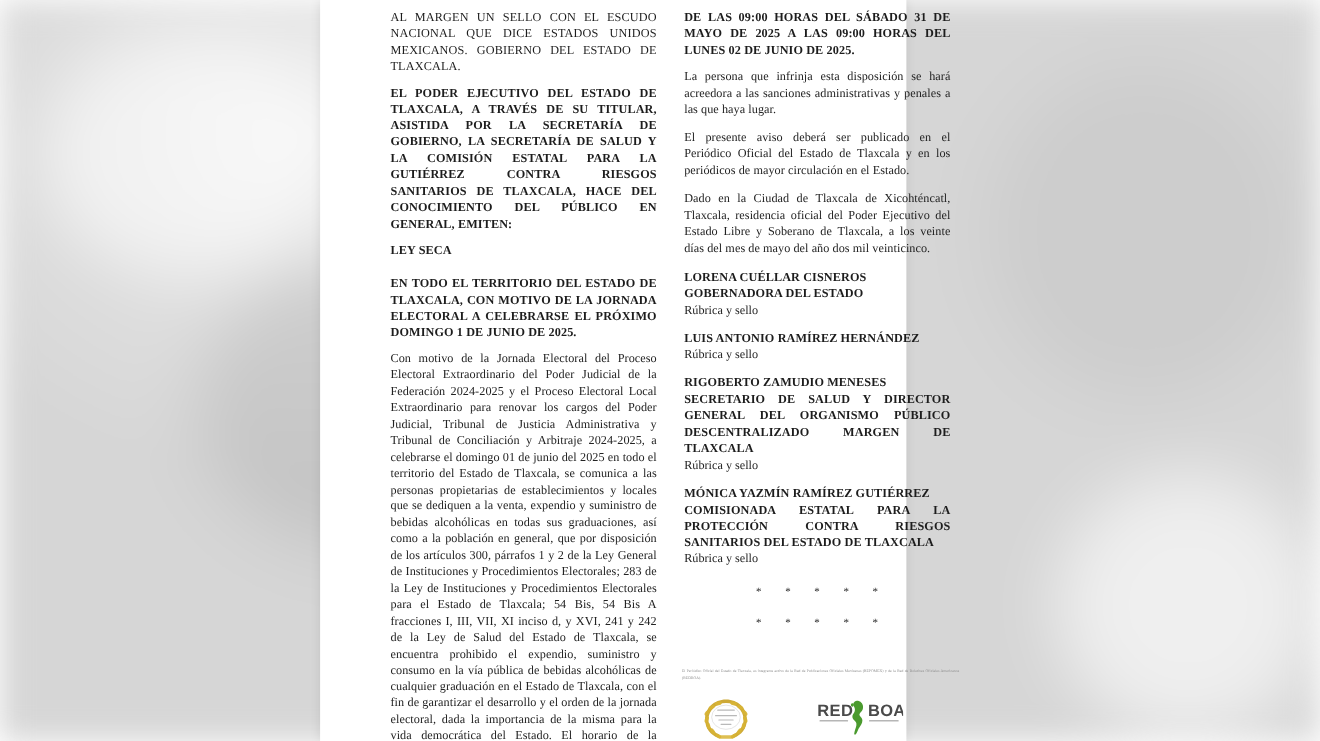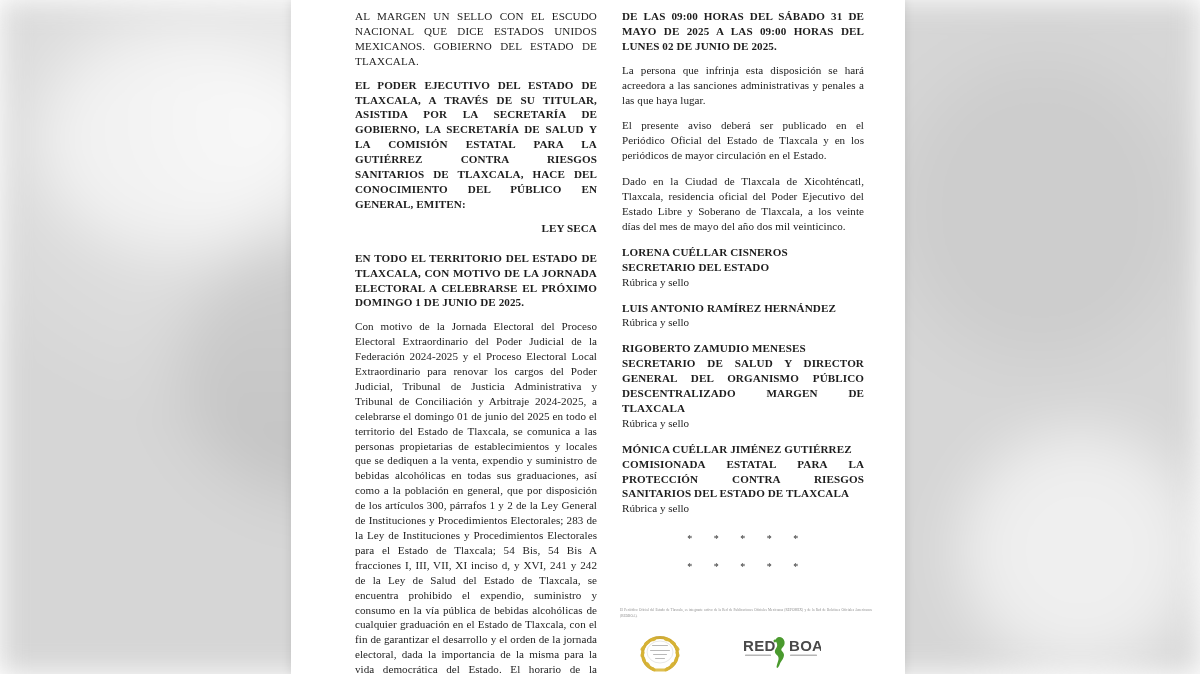--- a/index.html
+++ b/index.html
@@ -36,21 +36,21 @@
   #backdrop .h1 { left: 180px; top: 240px; width: 300px; height: 260px; background: rgba(160,160,160,.30); }
   #backdrop .h2 { left: 40px;  top: 30px;  width: 260px; height: 220px; background: rgba(255,255,255,.55); }
   #backdrop .h3 { left: 900px; top: 60px;  width: 280px; height: 300px; background: rgba(175,175,175,.22); }
   #backdrop .h4 { left: 960px; top: 430px; width: 240px; height: 240px; background: rgba(255,255,255,.60); }
 
   
   #page {
     position: absolute;
     left: 291px;
     top: 0;
-    width: 614px;
+    width: 533px;
     height: 674px;
     background: #ffffff;
     box-shadow: 0 0 10px rgba(0,0,0,.10);
   }
 
   #columns {
     position: absolute;
     left: 0; top: 0;
     width: 100%; height: 100%;
     display: flex;
@@ -76,21 +76,21 @@
   }
   p.caps {
     text-transform: none;
     letter-spacing: .15px;
   }
   p.bold {
     font-weight: bold;
     letter-spacing: .1px;
   }
   p.center {
-    text-align: right;
+    text-align: left;
   }
   p.body {
     color: #232323;
     letter-spacing: .05px;
   }
   p.tight { margin-bottom: 9px; }
   p.heading-gap { margin-bottom: 15px; }
 
   .sig-block { margin-bottom: 11px; font-family: Liberation Serif, serif; }
   .sig-block p { margin: 0; }
@@ -199,37 +199,37 @@
       <p class="bold caps tight">DE LAS 09:00 HORAS DEL SÁBADO 31 DE MAYO DE 2025 A LAS 09:00 HORAS DEL LUNES 02 DE JUNIO DE 2025.</p>
 
       <p class="body">La persona que infrinja esta disposición se hará acreedora a las sanciones administrativas y penales a las que haya lugar.</p>
 
       <p class="body">El presente aviso deberá ser publicado en el Periódico Oficial del Estado de Tlaxcala y en los periódicos de mayor circulación en el Estado.</p>
 
       <p class="body">Dado en la Ciudad de Tlaxcala de Xicohténcatl, Tlaxcala, residencia oficial del Poder Ejecutivo del Estado Libre y Soberano de Tlaxcala, a los veinte días del mes de mayo del año dos mil veinticinco.</p>
 
       <div class="sig-block">
         <p class="sig-name lastline">LORENA CUÉLLAR CISNEROS</p>
-        <p class="sig-name lastline">SECRETARIO DEL ESTADO</p>
+        <p class="sig-name lastline">GOBERNADORA DEL ESTADO</p>
         <p class="sig-note">Rúbrica y sello</p>
       </div>
 
       <div class="sig-block">
         <p class="sig-name lastline">LUIS ANTONIO RAMÍREZ HERNÁNDEZ</p>
         <p class="sig-note">Rúbrica y sello</p>
       </div>
 
       <div class="sig-block">
         <p class="sig-name lastline">RIGOBERTO ZAMUDIO MENESES</p>
         <p class="sig-name">SECRETARIO DE SALUD Y DIRECTOR GENERAL DEL ORGANISMO PÚBLICO DESCENTRALIZADO MARGEN DE TLAXCALA</p>
         <p class="sig-note">Rúbrica y sello</p>
       </div>
 
       <div class="sig-block">
-        <p class="sig-name lastline">MÓNICA CUÉLLAR JIMÉNEZ GUTIÉRREZ</p>
+        <p class="sig-name lastline">MÓNICA YAZMÍN RAMÍREZ GUTIÉRREZ</p>
         <p class="sig-name">COMISIONADA ESTATAL PARA LA PROTECCIÓN CONTRA RIESGOS SANITARIOS DEL ESTADO DE TLAXCALA</p>
         <p class="sig-note">Rúbrica y sello</p>
       </div>
 
       <div class="stars">* * * * *</div>
       <div class="stars">* * * * *</div>
     </div>
   </div>
 
   <div id="footer-note">El Periódico Oficial del Estado de Tlaxcala, es integrante activo de la Red de Publicaciones Oficiales Mexicanas (REPOMEX) y de la Red de Boletines Oficiales Americanos (REDBOA).</div>

